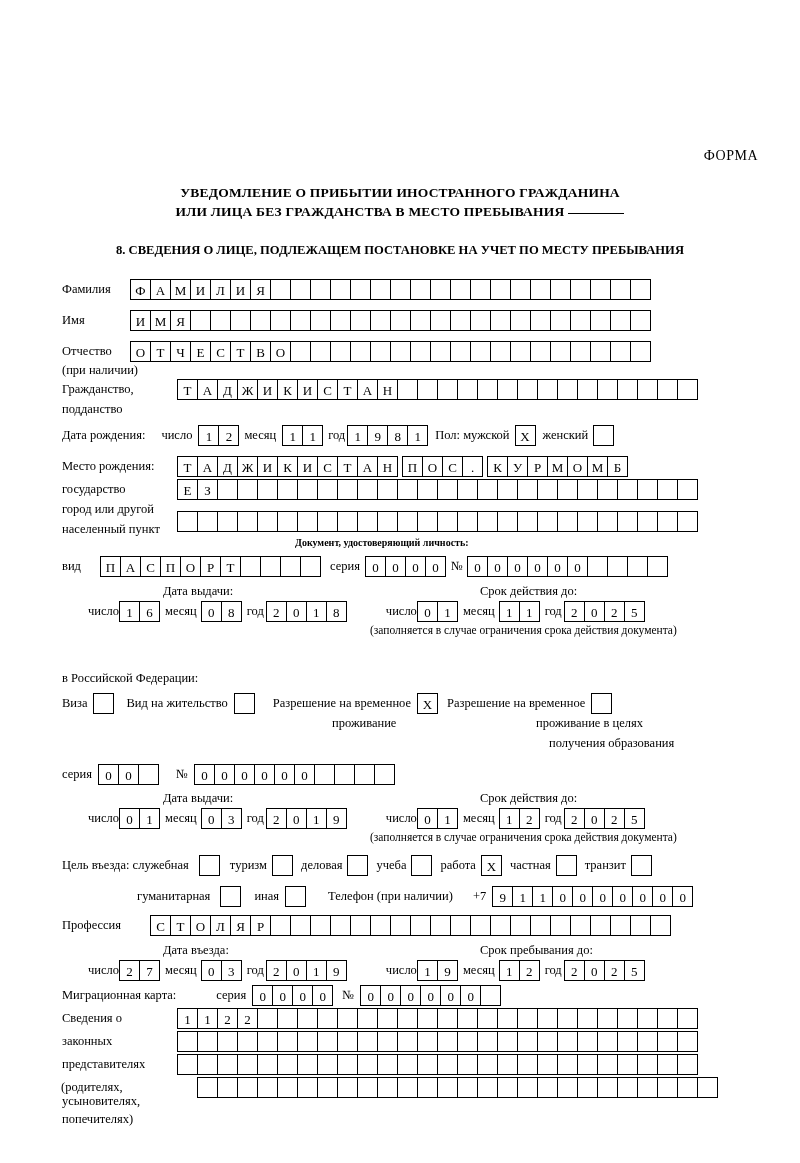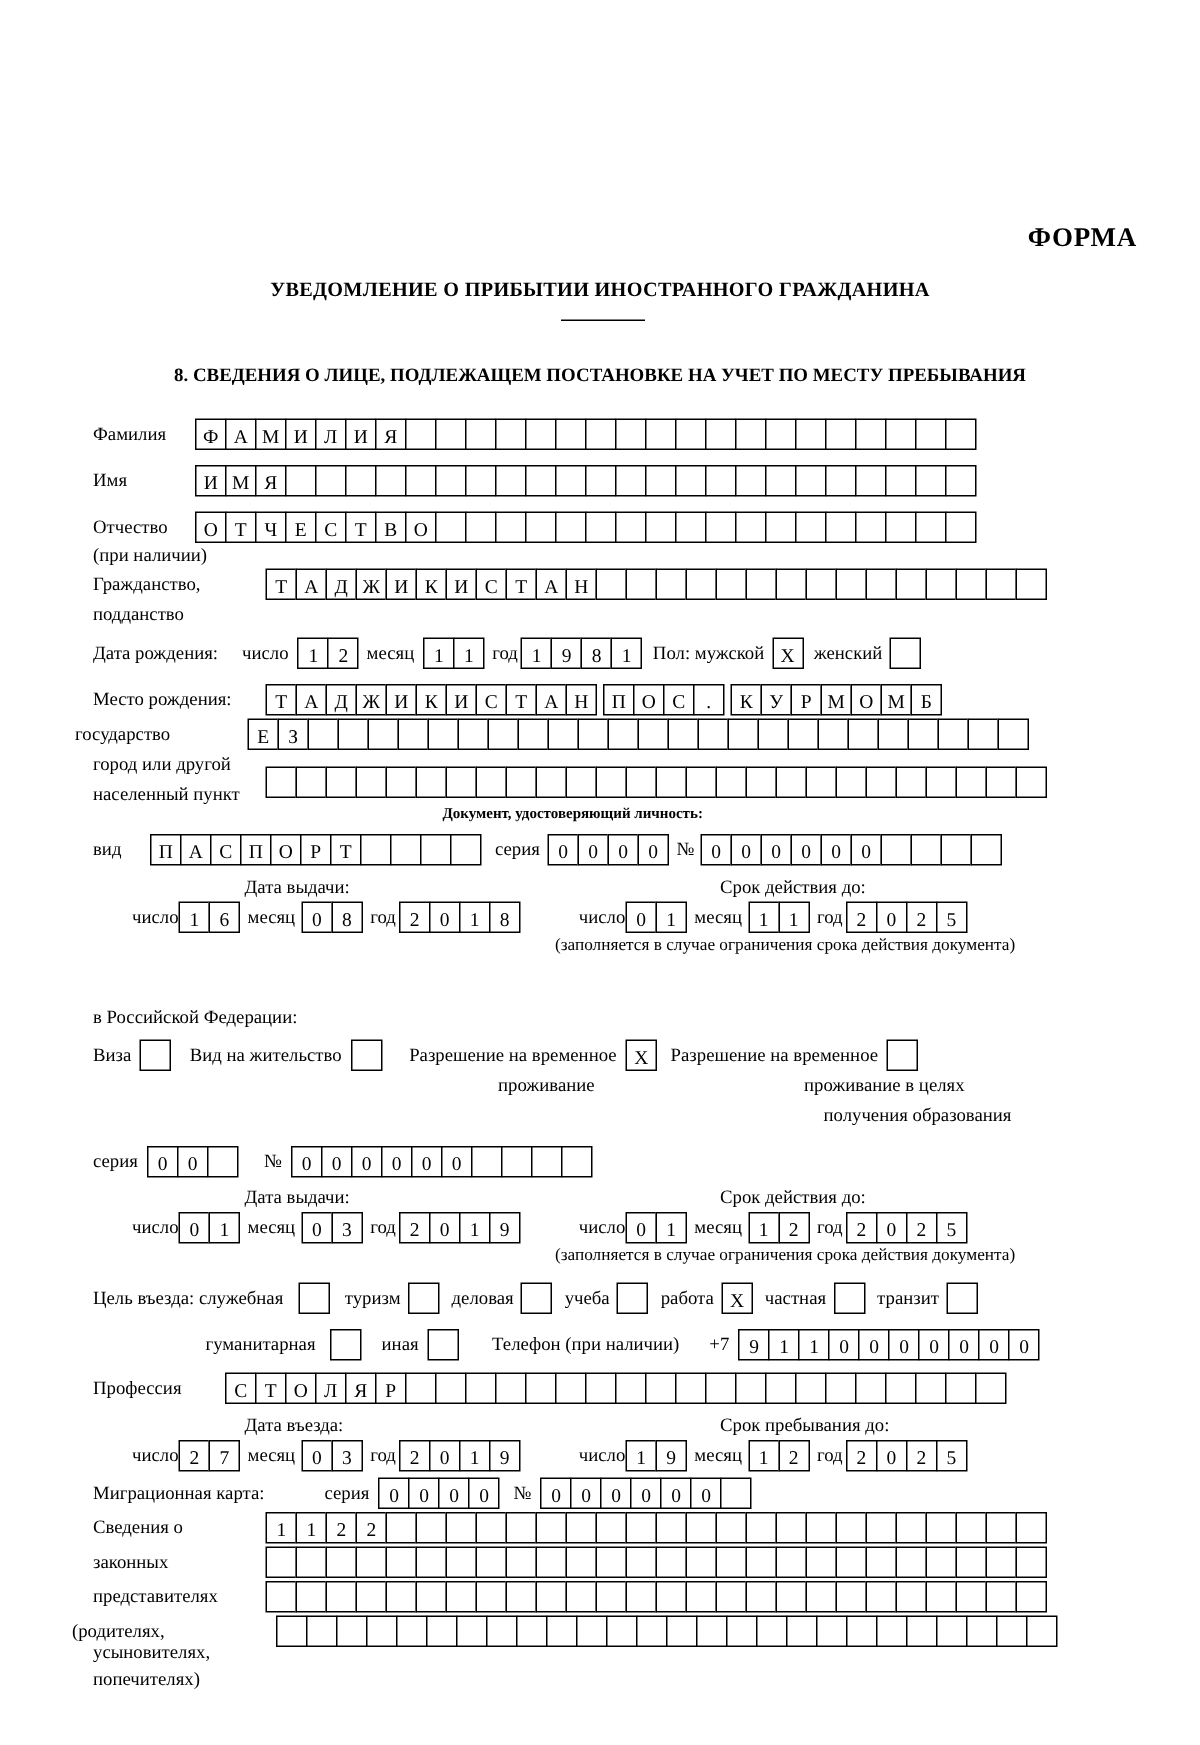--- a/index.html
+++ b/index.html
@@ -30,22 +30,22 @@
     width: 190px;
     font-size: 12.5px;
     line-height: 15px;
     text-align: left;
   }
   .header-block .gap { height: 7px; }
   .form-word {
     position: absolute;
     top: 148px;
     right: 42px;
-    font-size: 18px;
-    font-weight: bold;
+    font-size: 14px;
+    font-weight: normal;
     letter-spacing: 0.5px;
   }
   .doc-title {
     position: absolute;
     top: 183px;
     left: 0;
     width: 800px;
     text-align: center;
     font-size: 13.5px;
     font-weight: bold;
@@ -117,21 +117,21 @@
 </head>
 <body>
 
 <div class="page">
 
 
   <div class="form-word">ФОРМА</div>
 
   <div class="doc-title">
     <span>УВЕДОМЛЕНИЕ О ПРИБЫТИИ ИНОСТРАННОГО ГРАЖДАНИНА</span><br>
-    <span class="tail"></span>
+    <span>ИЛИ ЛИЦА БЕЗ ГРАЖДАНСТВА В МЕСТО ПРЕБЫВАНИЯ</span><span class="tail"></span>
   </div>
 
   <div class="section-title">8. СВЕДЕНИЯ О ЛИЦЕ, ПОДЛЕЖАЩЕМ ПОСТАНОВКЕ НА УЧЕТ ПО МЕСТУ ПРЕБЫВАНИЯ</div>
 
   <div class="row" style="top:279px; left:62px;justify-content:center;">
     <span class="lbl" style="width:68px;">Фамилия</span>
     <span class="boxes" id="surname-boxes">
         <span class="bx">Ф</span>
         <span class="bx">А</span>
         <span class="bx">М</span>
@@ -318,21 +318,21 @@
         <span class="bx sep">.</span>
         <span class="bx">К</span>
         <span class="bx">У</span>
         <span class="bx">Р</span>
         <span class="bx">М</span>
         <span class="bx">О</span>
         <span class="bx">М</span>
         <span class="bx">Б</span>
       </span>
   </div>
-  <div class="row" style="top:479px; left:50px;">
+  <div class="row" style="top:479px; left:62px;">
     <span class="lbl" style="width:115px;">государство</span>
     <span class="boxes" id="birthplace2-boxes">
         <span class="bx">Е</span>
         <span class="bx">З</span>
         <span class="bx"></span>
         <span class="bx"></span>
         <span class="bx"></span>
         <span class="bx"></span>
         <span class="bx"></span>
         <span class="bx"></span>
@@ -858,21 +858,21 @@
         <span class="bx"></span>
         <span class="bx"></span>
         <span class="bx"></span>
         <span class="bx"></span>
         <span class="bx"></span>
         <span class="bx"></span>
         <span class="bx"></span>
         <span class="bx"></span>
       </span>
   </div>
-  <div class="row" style="top:1077px; left:48px;gap:21px;">
+  <div class="row" style="top:1077px; left:61px;gap:21px;">
     <span class="lbl" style="width:115px;">(родителях,</span>
     <span class="boxes" id="reps4">
         <span class="bx"></span>
         <span class="bx"></span>
         <span class="bx"></span>
         <span class="bx"></span>
         <span class="bx"></span>
         <span class="bx"></span>
         <span class="bx"></span>
         <span class="bx"></span>

